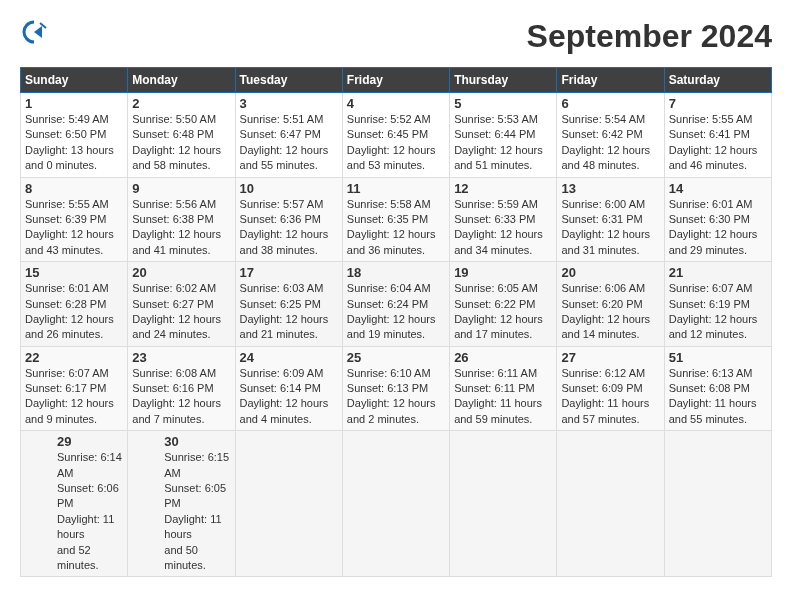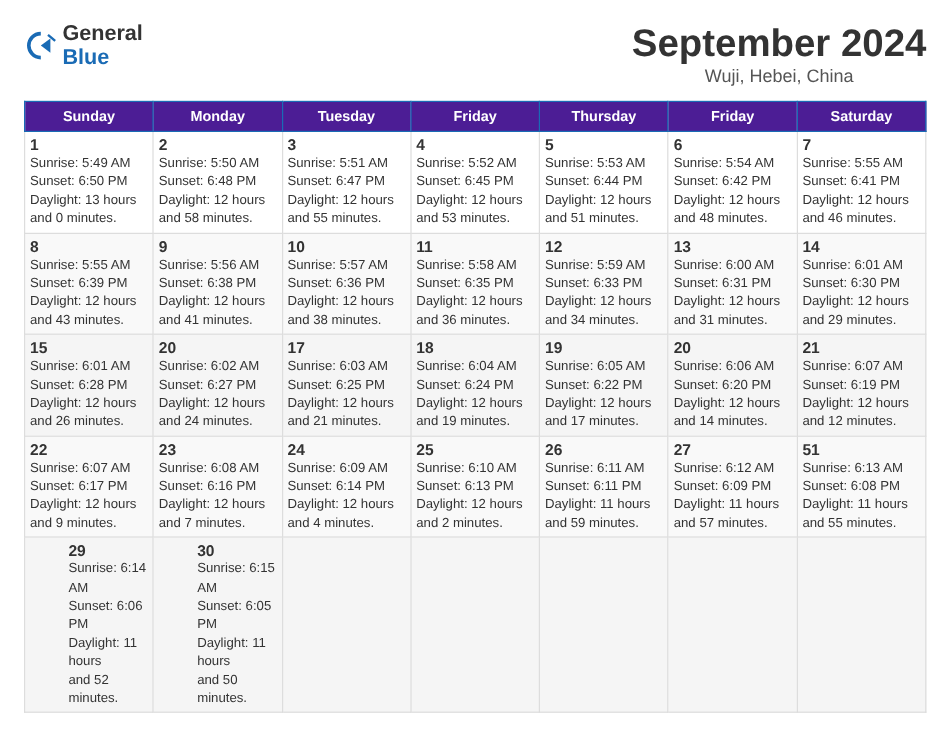--- a/index.html
+++ b/index.html
@@ -38,43 +38,43 @@
     .logo-blue {
       font-size: 18px;
       font-weight: bold;
       color: #1a6bb5;
     }
     .logo-icon {
       width: 28px;
       height: 28px;
     }
     .title-block {
-      text-align: center;
+      text-align: left;
     }
     .month-title {
       font-size: 32px;
       font-weight: bold;
       color: #333;
     }
     .location {
       font-size: 15px;
       color: #555;
     }
     table {
       width: 100%;
       border-collapse: collapse;
       table-layout: fixed;
     }
     th {
-      background-color: #4c1d95;
+      background-color: #404040;
       color: #fff;
       font-size: 12px;
       font-weight: bold;
       padding: 5px 4px;
-      text-align: center;
+      text-align: left;
       border: 1px solid #1a6bb5;
     }
     td {
       vertical-align: top;
       padding: 3px 4px;
       font-size: 9.5px;
       color: #333;
       border: 1px solid #ddd;
       height: 78px;
       background: #fff;
@@ -114,28 +114,23 @@
 <body>
 
 <div class="container">
   <div class="header">
     <div class="logo">
       <svg class="logo-icon" viewBox="0 0 28 28">
         <path d="M14 4 C8 4 4 9 4 14 C4 19 8 24 14 24" stroke="#1a6bb5" stroke-width="3" fill="none"></path>
         <path d="M14 14 L22 8 L22 20 Z" fill="#1a6bb5"></path>
         <path d="M20 5 L26 10" stroke="#1a6bb5" stroke-width="2"></path>
       </svg>
-      <div class="logo-text">
-        <span class="logo-general">General</span>
-        <span class="logo-blue">Blue</span>
-      </div>
     </div>
     <div class="title-block">
       <div class="month-title">September 2024</div>
-      <div class="location">Wuji, Hebei, China</div>
     </div>
   </div>
 
   <table>
     <thead>
       <tr id="header-row">
           <th>Sunday</th>
           <th>Monday</th>
           <th>Tuesday</th>
           <th>Friday</th>

